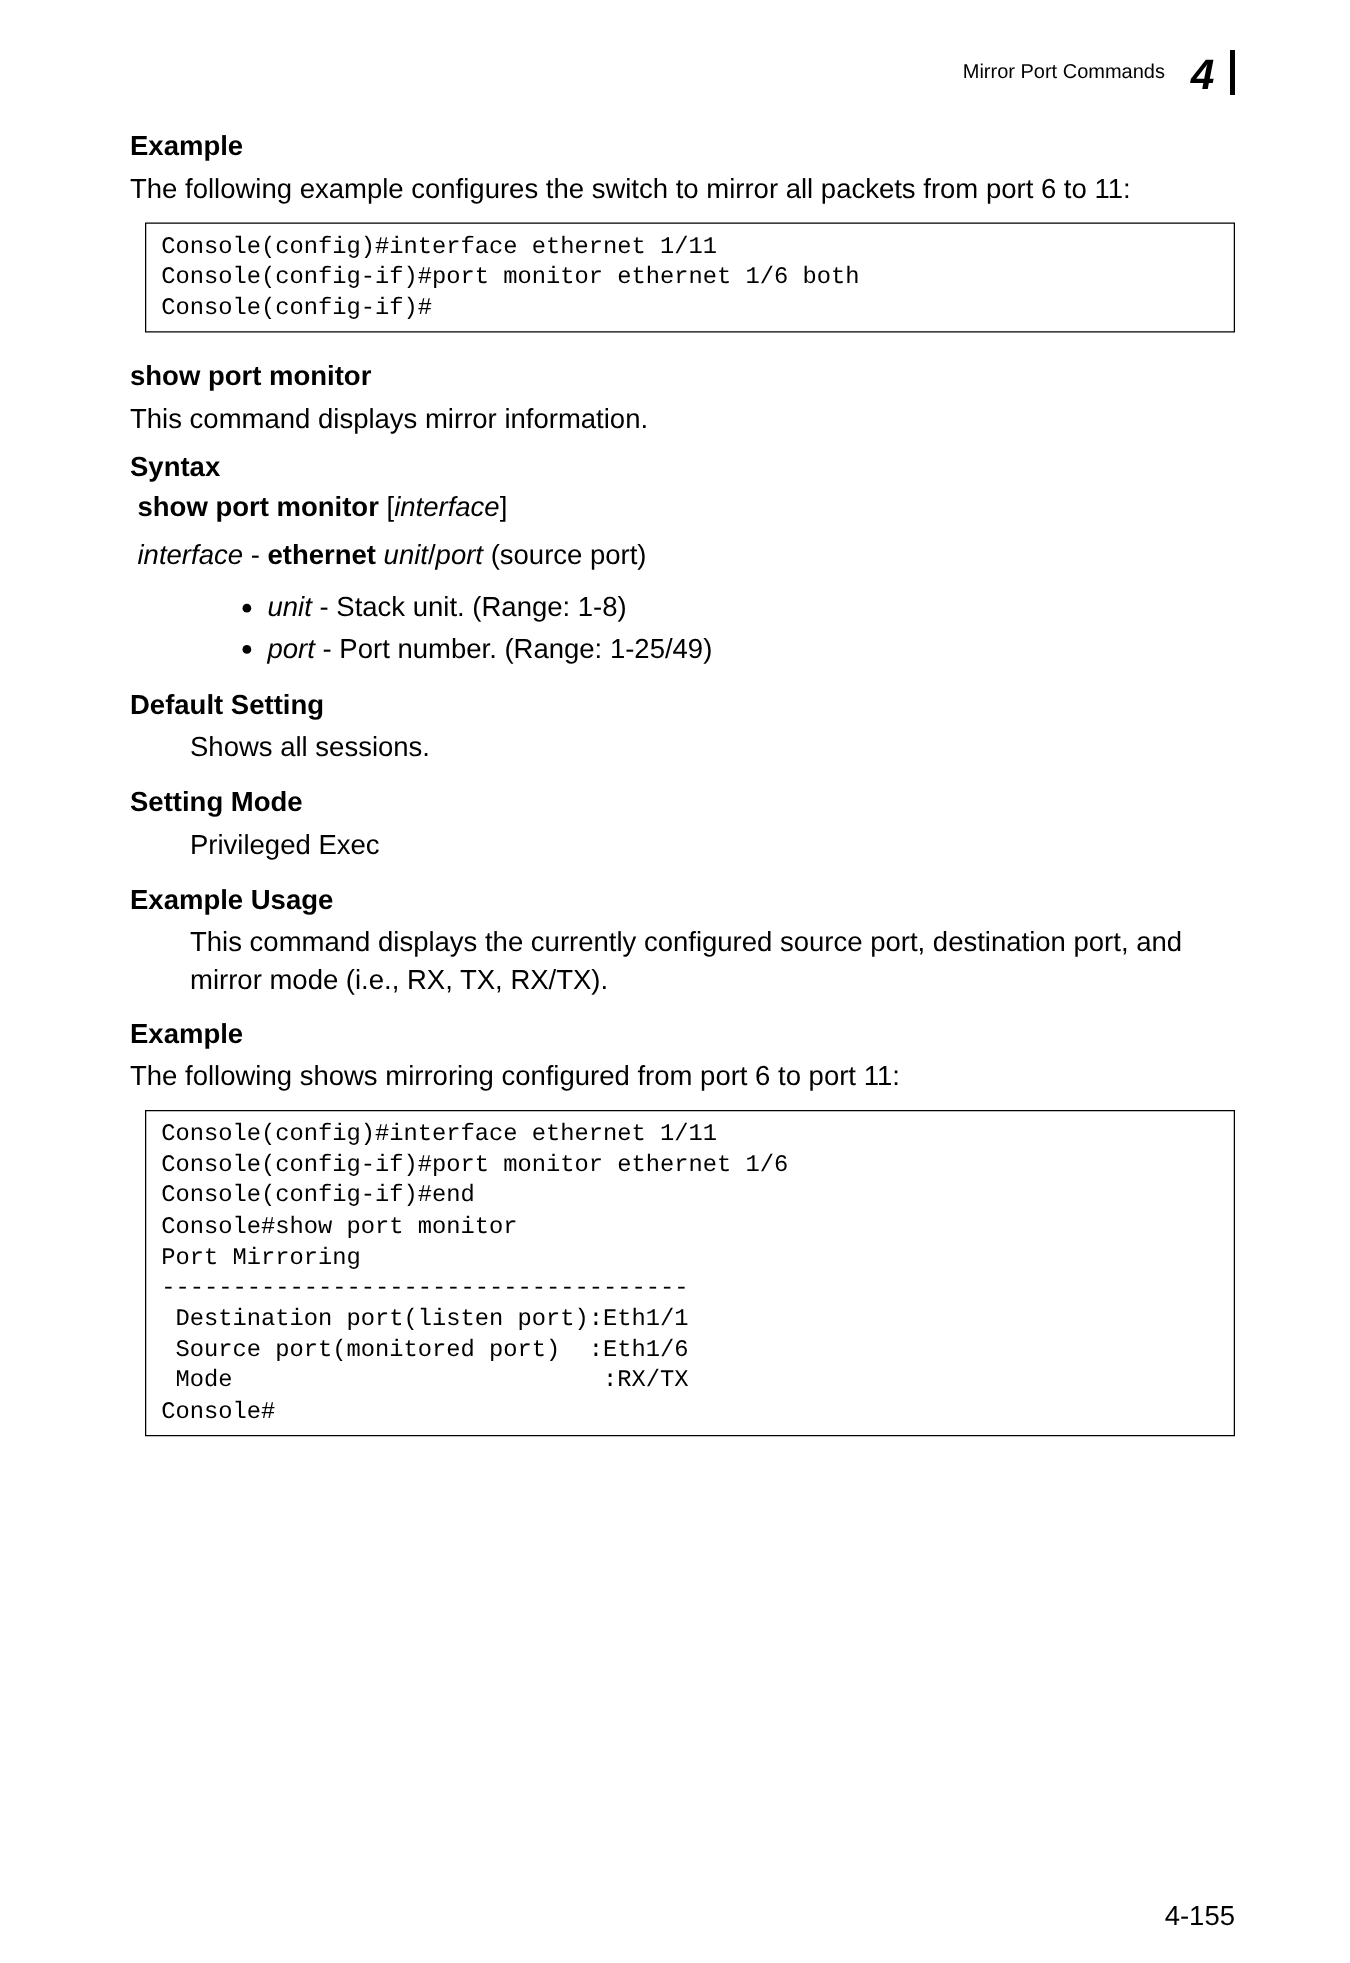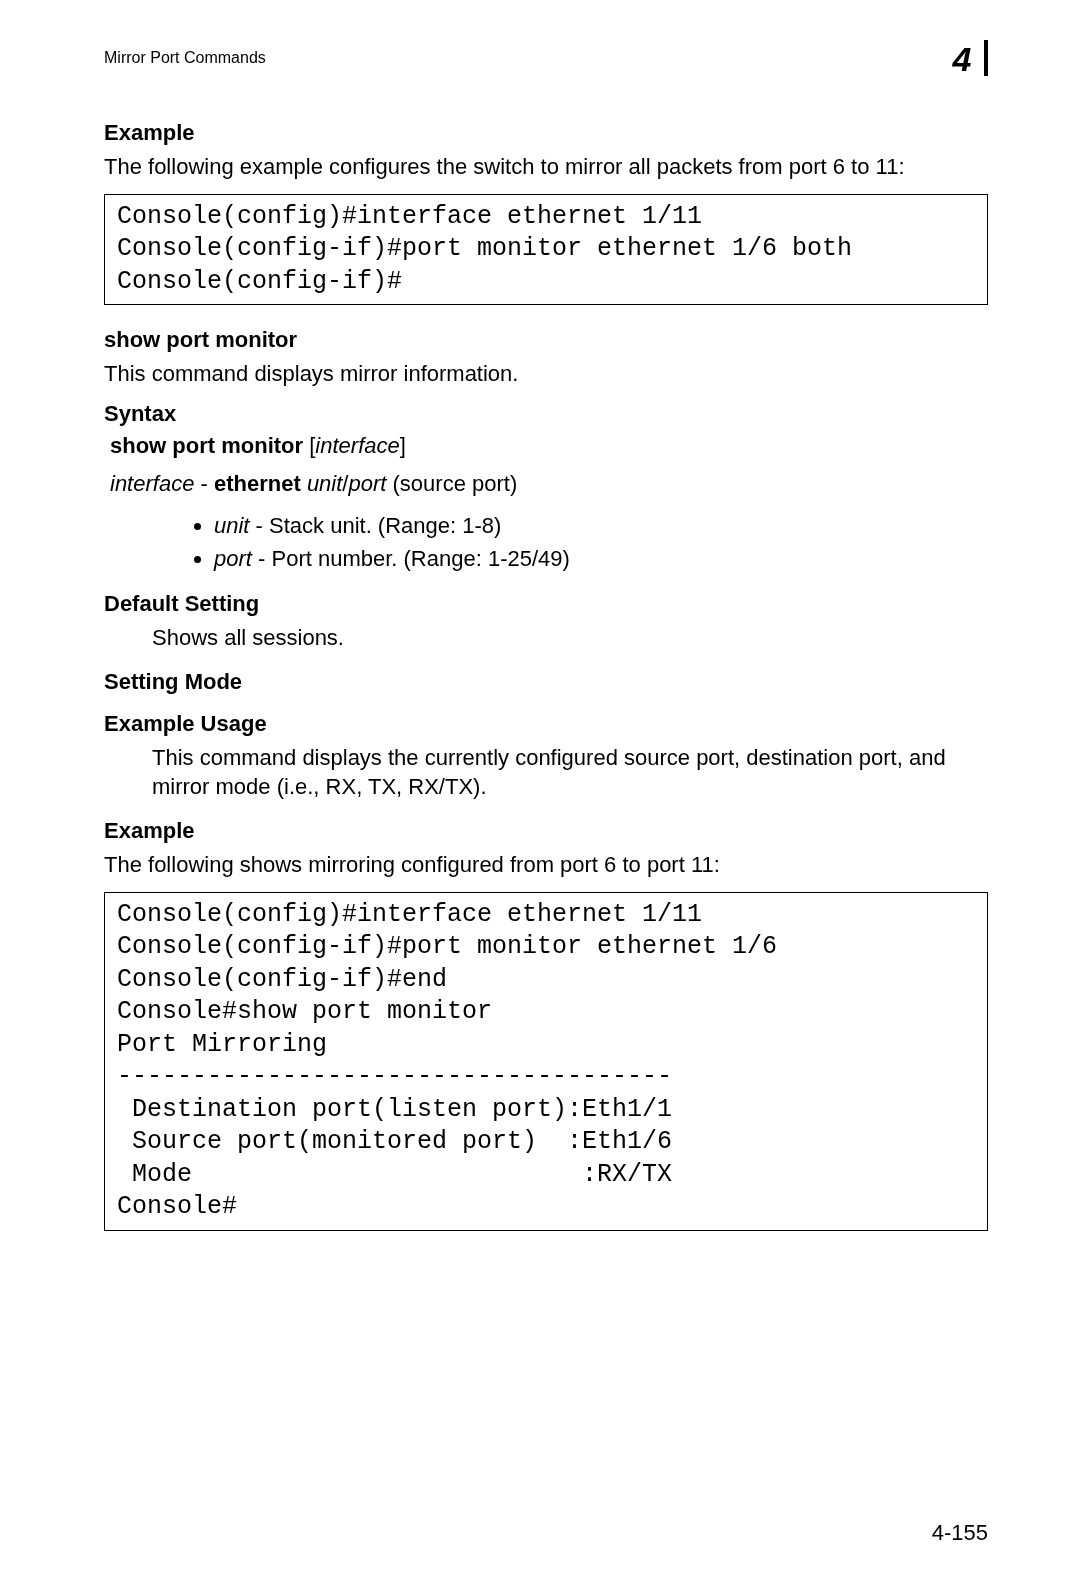--- a/index.html
+++ b/index.html
@@ -10,23 +10,23 @@
       background: #fff;
       width: 1080px;
       height: 1570px;
       position: relative;
     }
     .page {
       padding: 40px 92px 40px 104px;
     }
     .header {
       display: flex;
-      justify-content: space-between;
+      justify-content: flex-end;
       align-items: center;
-      margin-bottom: 44px;
+      margin-bottom: 28px;
       gap: 14px;
     }
     .chapter-icon {
       width: 42px;
       height: 36px;
       position: relative;
     }
     .chapter-icon svg {
       width: 100%;
       height: 100%;
@@ -43,25 +43,25 @@
     }
     .indent-1 {
       margin-left: 48px;
     }
     .indent-2 {
       margin-left: 62px;
     }
     .code-block {
       border: 1px solid #000;
       font-family: "Courier New", Courier, monospace;
-      font-size: 25px;
+      font-size: 19px;
       line-height: 1.3;
       padding: 6px 12px;
       white-space: pre;
-      margin: 4px 0 22px 0;
+      margin: 4px 0 22px 12px;
     }
     .syntax-line {
       font-size: 22px;
       margin: 0 0 12px 6px;
     }
     .bold { font-weight: bold; }
     .italic { font-style: italic; }
     ul.bullets {
       margin: 0 0 14px 0;
       padding-left: 110px;
@@ -116,20 +116,21 @@
     </ul>
   </div>
 
   <div class="block">
     <p class="section-head">Default Setting</p>
     <p class="body-text indent-1">Shows all sessions.</p>
   </div>
 
   <div class="block">
     <p class="section-head">Setting Mode</p>
+    <p class="body-text indent-1">Privileged Exec</p>
   </div>
 
   <div class="block">
     <p class="section-head">Example Usage</p>
     <p class="body-text indent-1">This command displays the currently configured source port, destination port, and mirror mode (i.e., RX, TX, RX/TX).</p>
   </div>
 
   <p class="section-head">Example</p>
   <p class="body-text">The following shows mirroring configured from port 6 to port 11:</p>
   <div class="code-block">Console(config)#interface ethernet 1/11

